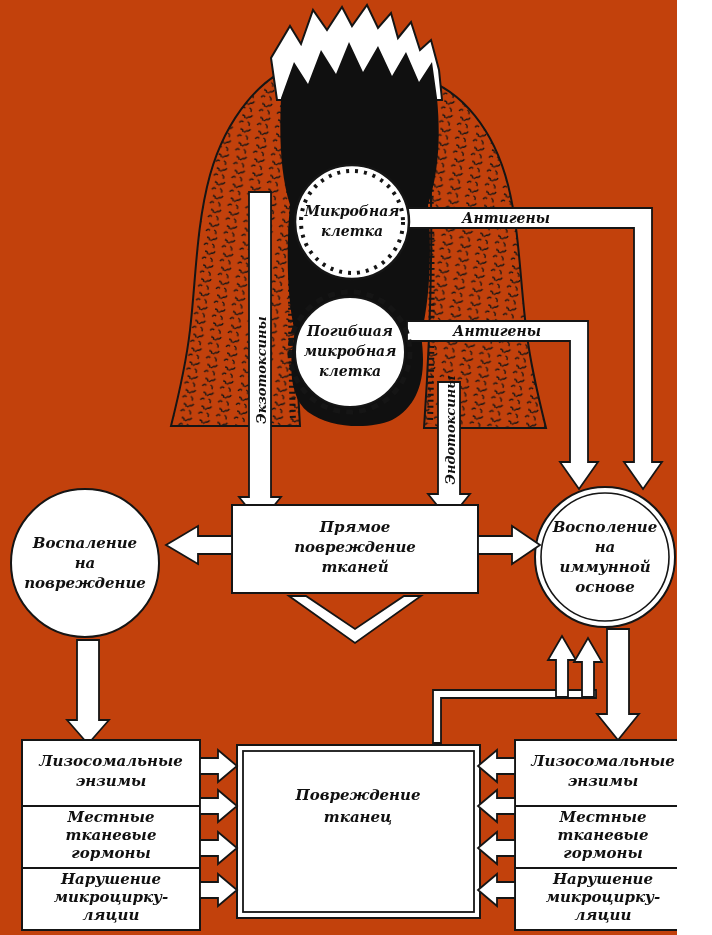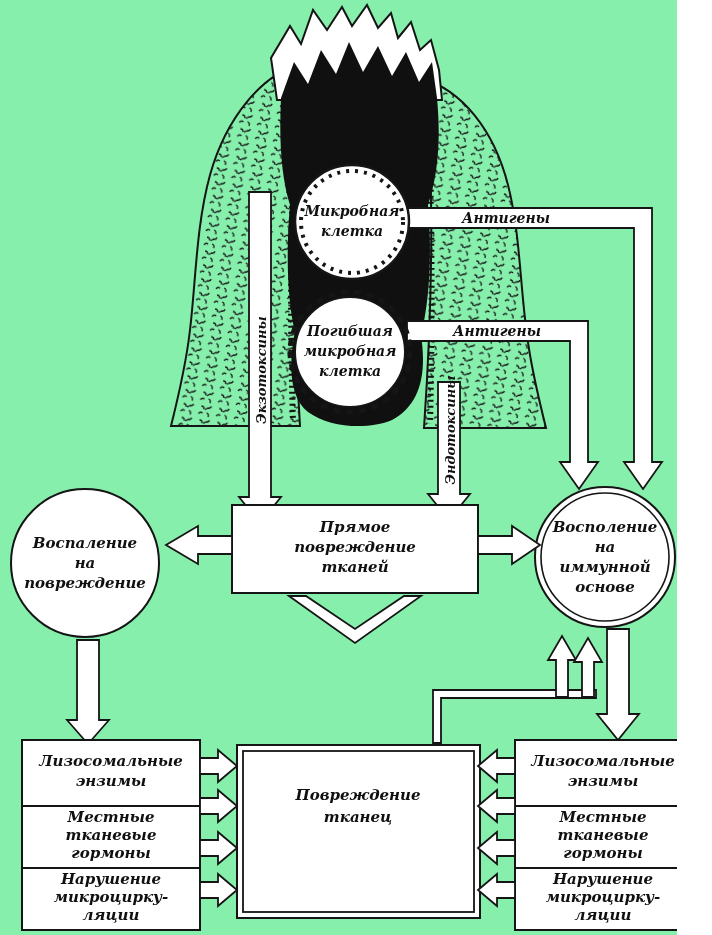--- a/index.html
+++ b/index.html
@@ -1,16 +1,16 @@
 <!DOCTYPE html>
 <html><head>
 <meta charset="utf-8">
 <style>
   html,body{margin:0;padding:0;background:#ffffff;}
-  .canvas{position:relative;width:677px;height:935px;background:#86efac;overflow:hidden;}
+  .canvas{position:relative;width:677px;height:935px;background:#c2410c;overflow:hidden;}
   svg{display:block;}
   .shape{fill:#ffffff;stroke:#151515;stroke-width:2;}
   .thin{fill:#ffffff;stroke:#151515;stroke-width:1.8;}
   .ink{fill:#101010;stroke:none;}
   .lbl{font-family:"DejaVu Serif",serif;font-style:italic;font-weight:600;font-size:15px;fill:#101010;text-anchor:middle;}
   .lbl-sm{font-family:"DejaVu Serif",serif;font-style:italic;font-weight:600;font-size:13px;fill:#101010;text-anchor:middle;}
   .lbl-md{font-family:"DejaVu Serif",serif;font-style:italic;font-weight:600;font-size:14px;fill:#101010;text-anchor:middle;}
 </style>
 </head>
 <body>

